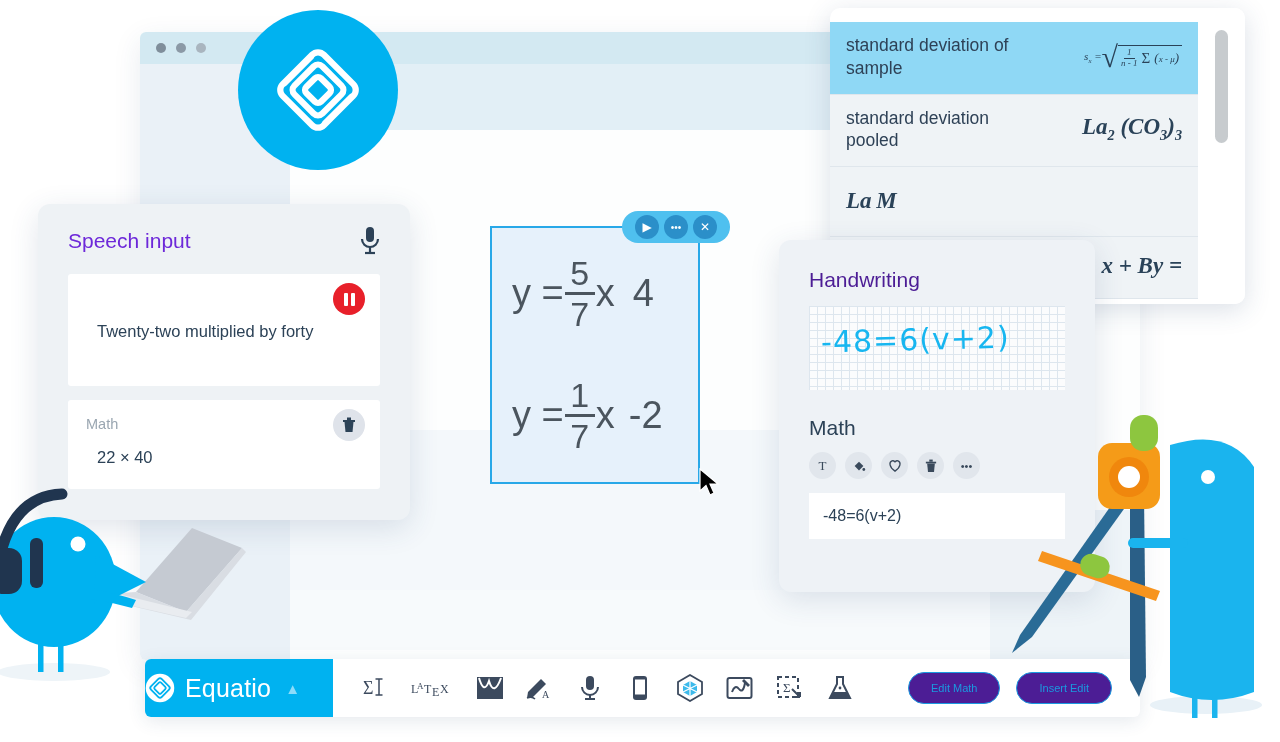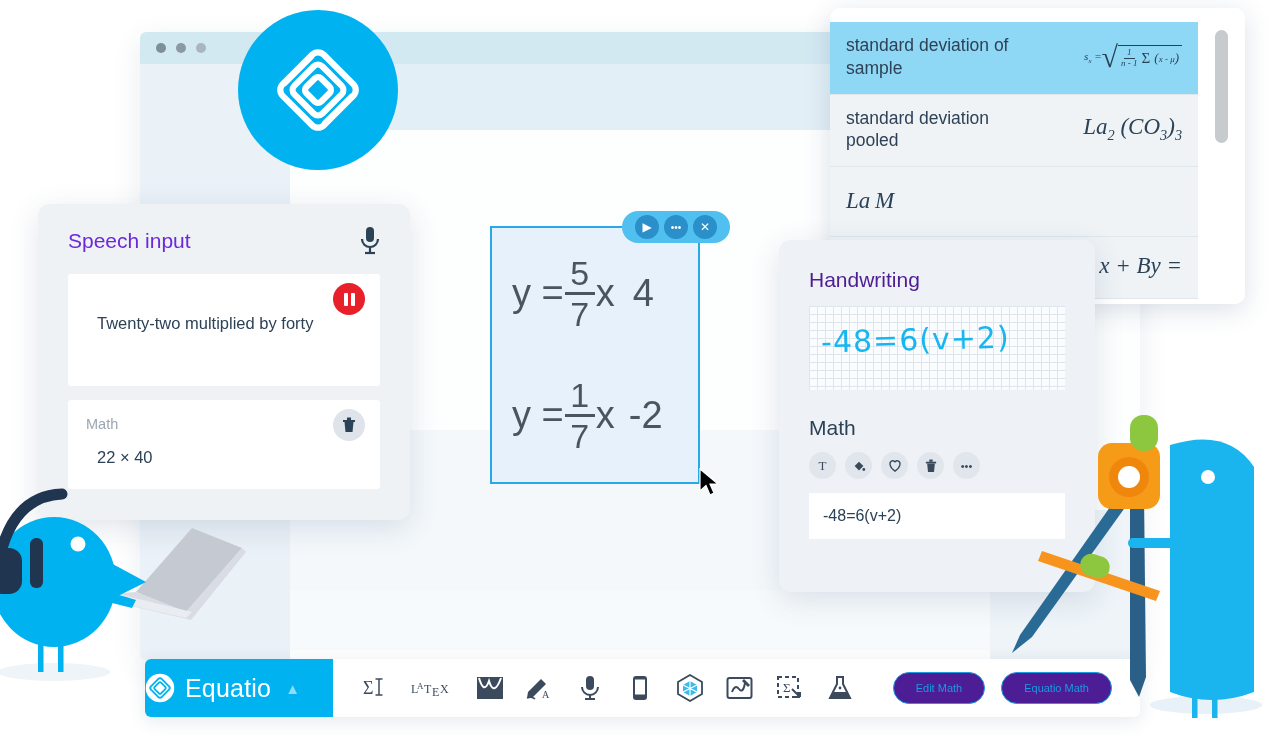--- a/index.html
+++ b/index.html
@@ -80,21 +80,21 @@
     border-bottom: 1px solid #dfe6ec;
     min-height: 70px;
   }
   .pred-row.selected { background: #8fd8f5; }
   .pred-label {
     font-size: 17.5px; color: #2e4156; line-height: 1.3;
     max-width: 200px;
   }
   .pred-formula {
     font-family: "Liberation Serif", serif;
-    font-style: italic; font-weight: 400;
+    font-style: italic; font-weight: 700;
     color: #2a4258; font-size: 23px; white-space: nowrap;
   }
   .pred-row.partial { min-height: 62px; padding-top: 10px; }
   .pred-scroll-track {
     position: absolute; right: 0; top: 0; width: 47px; height: 100%;
     background: #ffffff;
   }
   .pred-scroll-thumb {
     position: absolute; right: 17px; top: 22px;
     width: 13px; height: 113px; border-radius: 7px; background: #c7cbce;
@@ -118,21 +118,21 @@
     display: flex; align-items: center; justify-content: space-between;
     padding: 22px 28px 0 30px;
   }
   .speech-title { font-size: 21px; color: #6d28d9; }
   .speech-section {
     background: #ffffff; margin: 18px 30px 0 30px; border-radius: 3px;
     position: relative; padding: 16px 18px 22px 18px; min-height: 112px;
   }
   .speech-section.math { min-height: 84px; margin-top: 14px; }
   .section-label { font-size: 14.5px; color: #9aa6b1; }
-  .section-value { font-size: 16.5px; color: #2c4257; margin-top: 24px; padding-left: 11px; }
+  .section-value { font-size: 16.5px; color: #2c4257; margin-top: 32px; padding-left: 11px; }
   .speech-section.math .section-value { margin-top: 16px; }
   .pause-btn {
     position: absolute; right: 15px; top: 9px;
     width: 32px; height: 32px; border-radius: 50%; background: #e8202a;
     display: flex; align-items: center; justify-content: center; gap: 3px;
   }
   .pause-btn i { display: block; width: 4px; height: 13px; background: #fff; border-radius: 1px; }
   .trash-btn {
     position: absolute; right: 15px; top: 9px;
     width: 32px; height: 32px; border-radius: 50%; background: #dfe3ea;
@@ -484,21 +484,21 @@
         <svg width="24" height="26" viewBox="0 0 24 26">
           <path d="M9 2 L9 9 L2 23 h20 L15 9 L15 2 Z" fill="none" stroke="#3c4a5e" stroke-width="2"></path>
           <path d="M5.5 17 h13 l3.5 6 H2 Z" fill="#3c4a5e"></path>
           <circle cx="12" cy="13" r="1.4" fill="#3c4a5e"></circle>
         </svg>
       </span>
     </div>
 
     <div class="bar-actions">
       <button class="pill-btn">Edit Math</button>
-      <button class="pill-btn">Equatio Math</button>
+      <button class="pill-btn">Insert Edit</button>
     </div>
   </div>
 
   <svg class="mascot-left" width="250" height="230" viewBox="0 0 250 230">
     <ellipse cx="58" cy="212" rx="56" ry="9" fill="#eef4f8"></ellipse>
     <g>
       <path d="M140 132 L196 68 L246 88 L190 152 Z" fill="#c5cad2"></path>
       <path d="M140 132 L190 152 L246 88 L250 92 L195 160 L88 135 Z" fill="#d9dde3"></path>
       <path d="M88 135 L98 128 L196 152 L190 158 Z" fill="#e9ecf0"></path>
     </g>

